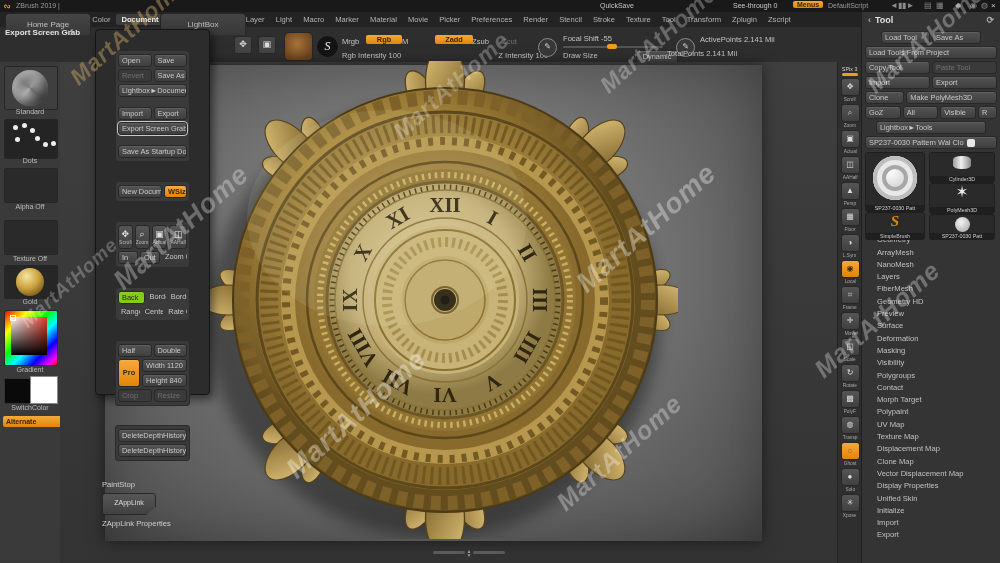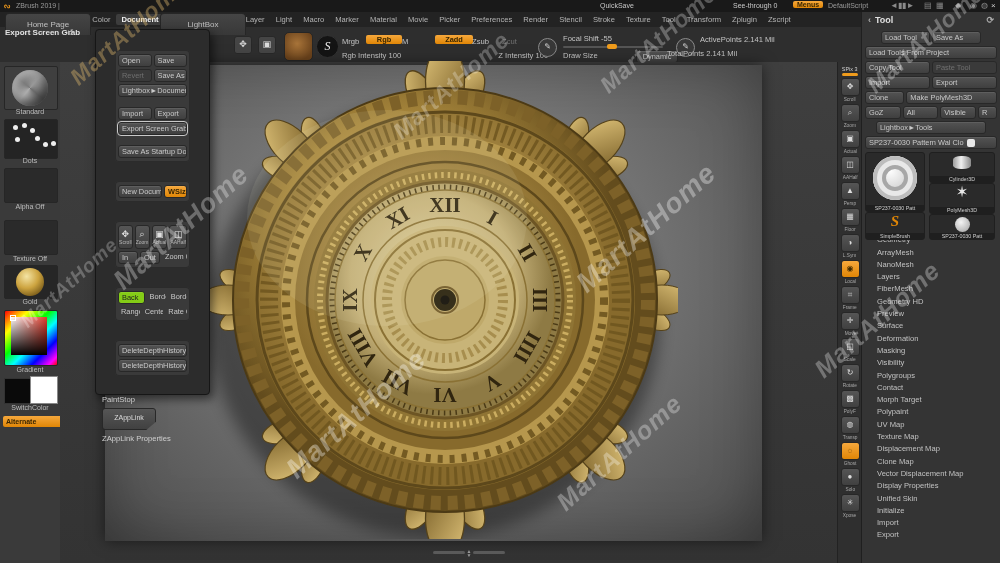--- a/index.html
+++ b/index.html
@@ -413,20 +413,37 @@
         <span class="b" style="background:none;border:none;box-shadow:none">Border2</span>
       </div>
       <div class="r">
         <span class="b sl" style="background:none;border:none;box-shadow:none">Range 0.5</span>
         <span class="b sl" style="background:none;border:none;box-shadow:none">Center 0.7</span>
         <span class="b sl" style="background:none;border:none;box-shadow:none">Rate 0.25</span>
       </div>
     </div>
     <div class="grp">
       <div class="r">
+          <span class="b">Half</span>
+          <span class="b">Double</span>
+        </div>
+      <div class="r">
+        <span class="b orange" style="flex:.5;height:26px;line-height:26px">Pro</span>
+        <span style="flex:1.6;display:flex;flex-direction:column;gap:2px">
+          <span class="b sl">Width 1120</span>
+          <span class="b sl">Height 840</span>
+        </span>
+      </div>
+      <div class="r">
+          <span class="b dis">Crop</span>
+          <span class="b dis">Resize</span>
+        </div>
+    </div>
+    <div class="grp">
+      <div class="r">
           <span class="b">DeleteDepthHistory</span>
         </div>
       <div class="r">
           <span class="b">DeleteDepthHistory</span>
         </div>
     </div>
     <div class="loose">PaintStop</div>
     <div class="zapp">ZAppLink</div>
     <div class="loose">ZAppLink Properties</div>
   </div>

